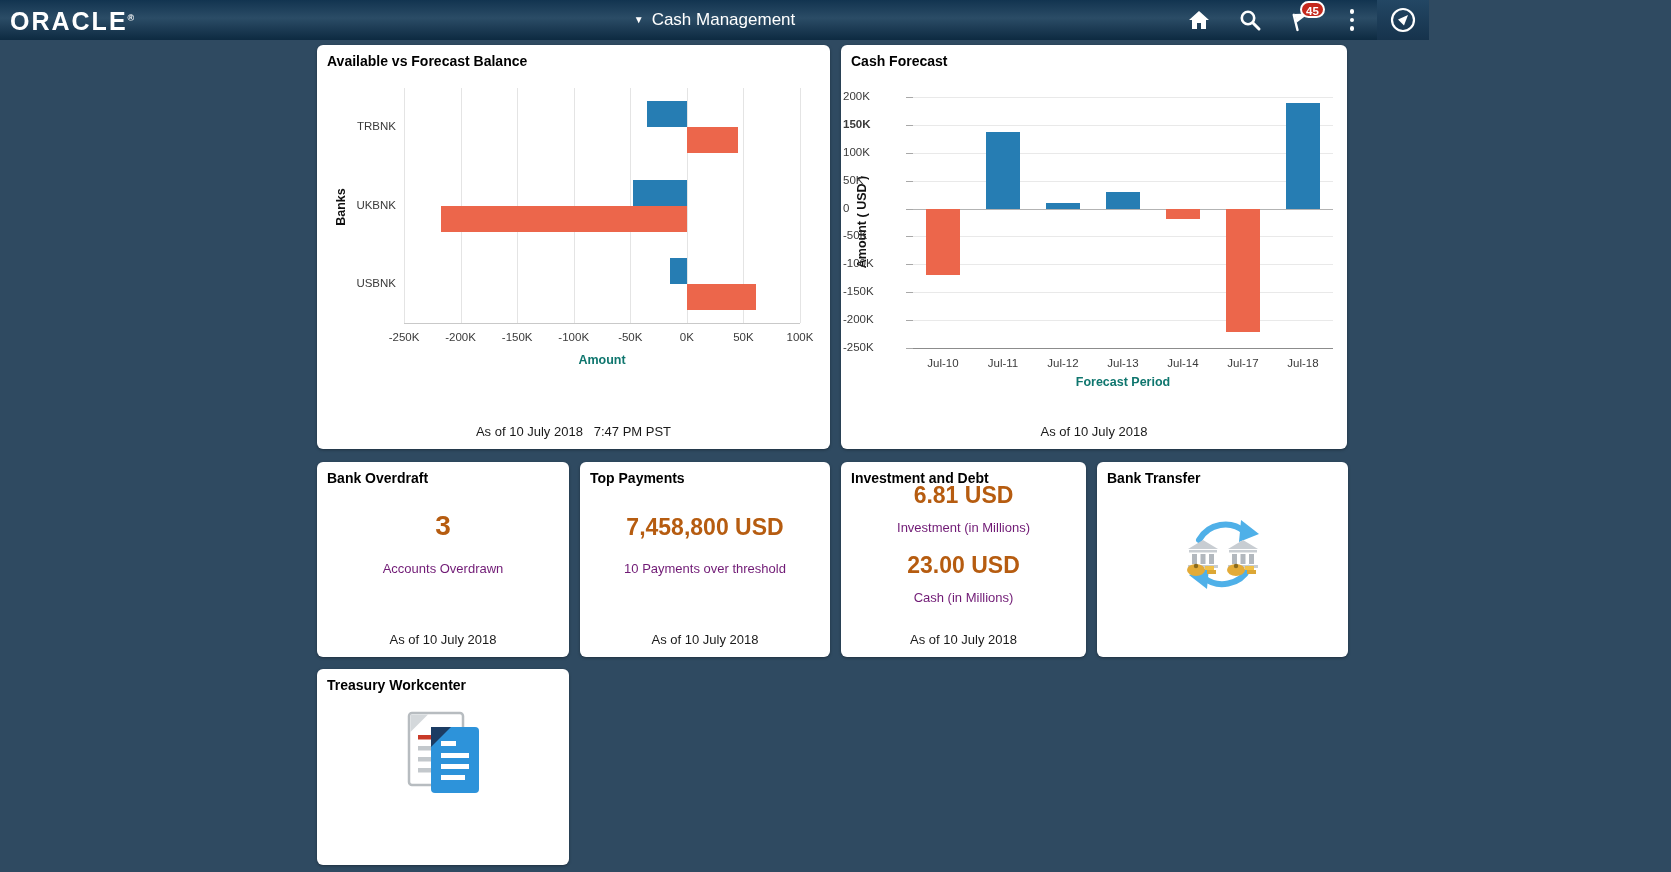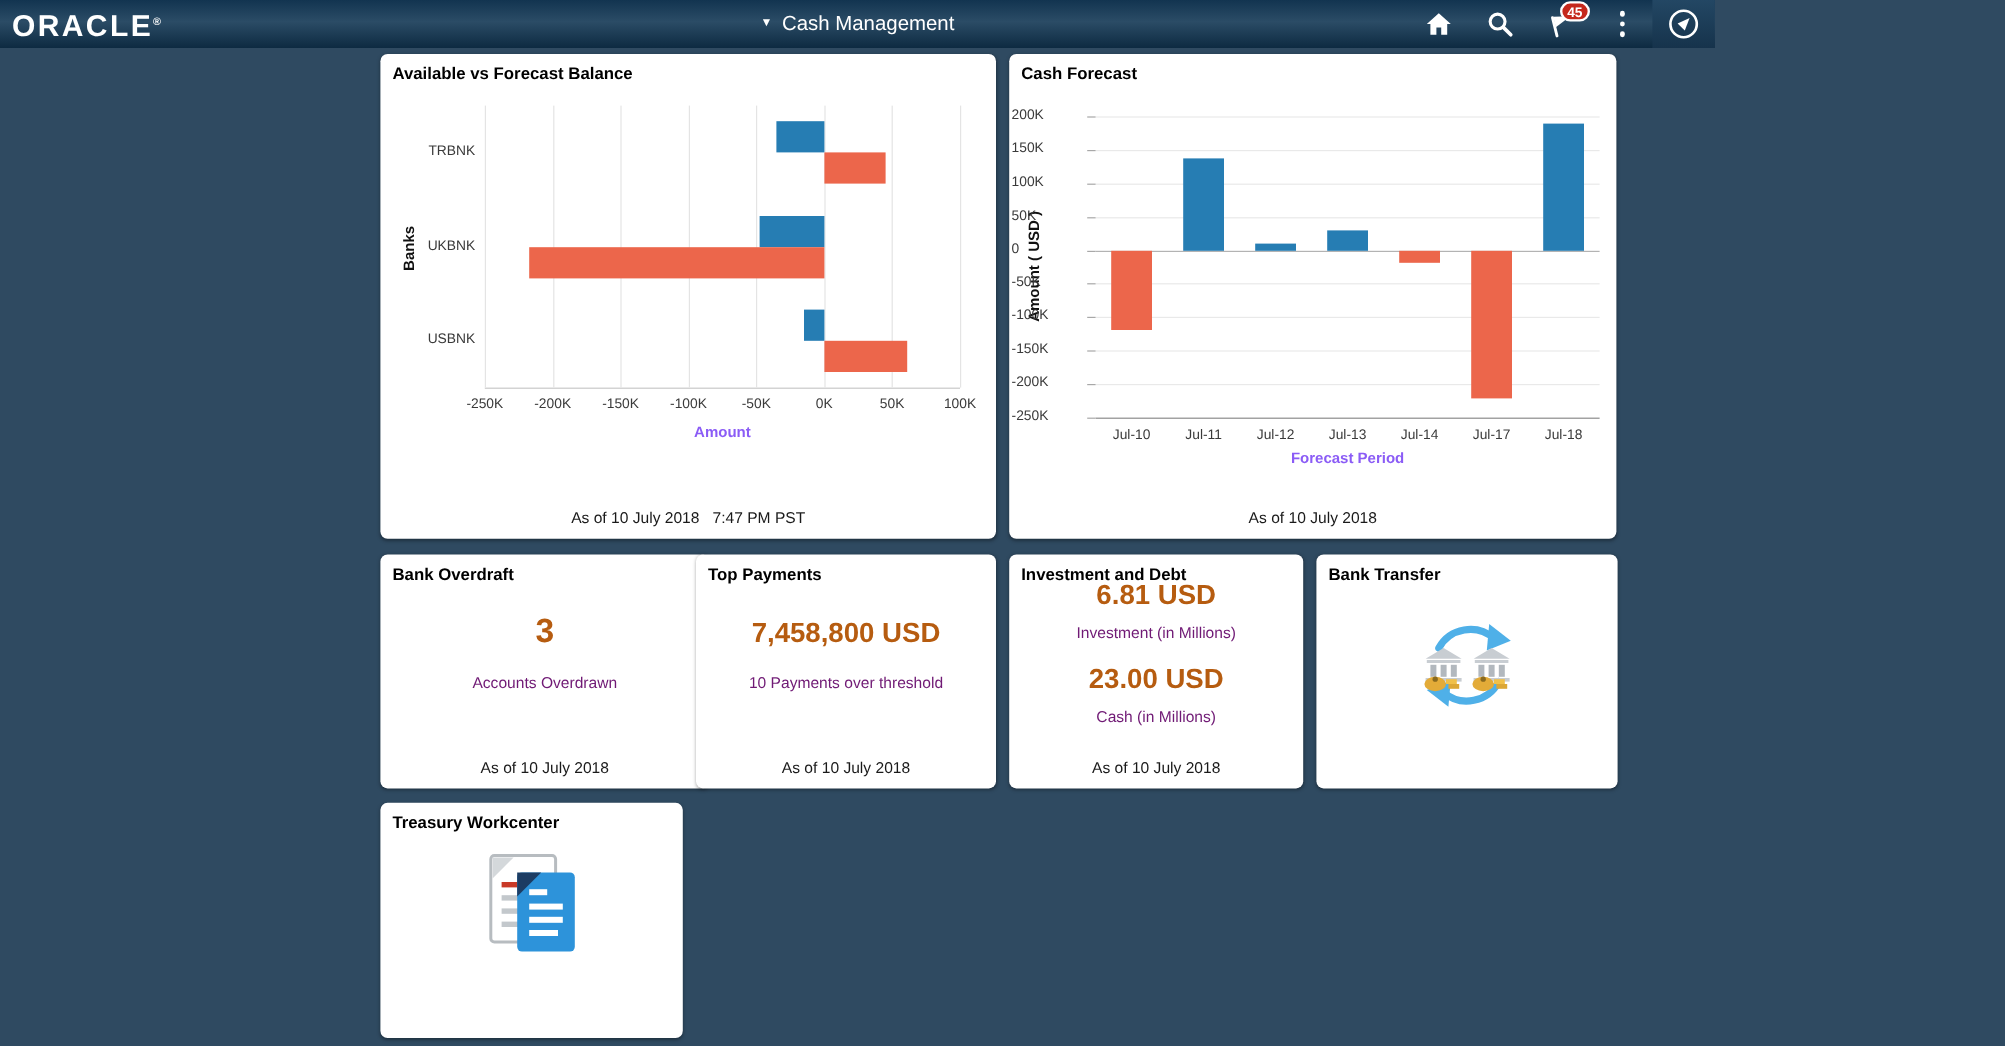--- a/index.html
+++ b/index.html
@@ -34,39 +34,39 @@
     position:absolute;right:0;top:0;width:52px;height:40px;
     background:linear-gradient(180deg,#234764,#16334c);
     display:flex;align-items:center;justify-content:center;cursor:pointer;
   }
   
   .tile{position:absolute;background:#fff;border-radius:6px;box-shadow:0 1px 3px rgba(0,0,0,.35);cursor:pointer;}
   .tile-title{position:absolute;top:8px;left:10px;font-size:14px;font-weight:bold;color:#000;white-space:nowrap;}
   .as-of{position:absolute;left:0;right:0;bottom:10px;text-align:center;font-size:13px;color:#1a1a1a;}
   #t-avf{left:317px;top:45px;width:513px;height:404px;}
   #t-cf {left:841px;top:45px;width:506px;height:404px;}
-  #t-bo {left:317px;top:462px;width:252px;height:195px;padding-left:22px;}
+  #t-bo {left:317px;top:462px;width:252px;height:195px;}
   #t-tp {left:580px;top:462px;width:250px;height:195px;}
   #t-id {left:841px;top:462px;width:245px;height:195px;}
   #t-bt {left:1097px;top:462px;width:251px;height:195px;}
   #t-tw {left:317px;top:669px;width:252px;height:196px;}
   
   .plot{position:absolute;border-bottom:1px solid #c9c9c9;}
   #avf-plot{left:87px;top:43px;width:396px;height:235px;}
   #cf-plot{left:72px;top:52px;width:420px;height:251px;}
   .vgrid{position:absolute;top:0;bottom:0;width:1px;background:#e4e4e4;}
   .hgrid{position:absolute;left:0;right:0;height:1px;background:#e9e9e9;}
   .hgrid.zero{background:#b3b3b3;}
   .hgrid.baseline{background:#8c8c8c;}
   .bar{position:absolute;}
   .xtick{position:absolute;text-align:center;font-size:11.5px;color:#3a3a3a;white-space:nowrap;}
   .ytick{position:absolute;left:-70px;width:58px;font-size:11.5px;color:#3a3a3a;}
   .ytickmark{position:absolute;left:-7px;width:7px;height:1px;background:#a8a8a8;}
   .cat-label{position:absolute;left:-80px;width:72px;text-align:right;font-size:11.5px;color:#3a3a3a;}
-  .axis-x-title{position:absolute;text-align:center;font-size:12.5px;font-weight:bold;color:#8b5cf6;}
+  .axis-x-title{position:absolute;text-align:center;font-size:12.5px;font-weight:bold;color:#0f766e;}
   #avf-xtitle{left:87px;width:396px;top:308px;}
   #cf-xtitle{left:72px;width:420px;top:330px;}
   .axis-y-title{
     position:absolute;font-size:12.5px;font-weight:bold;color:#111;
     transform:rotate(-90deg);transform-origin:center;white-space:nowrap;
   }
   #avf-ytitle{left:-6px;top:155px;width:60px;text-align:center;}
   #cf-ytitle{left:-34px;top:170px;width:110px;text-align:center;}
   .legend{position:absolute;left:0;right:0;top:330px;display:flex;justify-content:center;gap:20px;font-size:12.5px;color:#333;}
   .legend-item{display:flex;align-items:center;gap:5px;}
@@ -171,21 +171,21 @@
 
 <div class="tile" id="t-cf">
   <div class="tile-title">Cash Forecast</div>
   <div class="axis-y-title" id="cf-ytitle">Amount ( USD )</div>
   <div class="plot" id="cf-plot" style="border-bottom:none;">
       <div class="hgrid" style="top: 0px;"></div>
       <div class="ytickmark" style="top: 0px;"></div>
       <div class="ytick" style="top: -7px;">200K</div>
       <div class="hgrid" style="top: 27.8889px;"></div>
       <div class="ytickmark" style="top: 27.8889px;"></div>
-      <div class="ytick" style="top: 20.8889px;">150K</div>
+      <div class="ytick" style="top: 20.8889px; font-weight: bold;">150K</div>
       <div class="hgrid" style="top: 55.7778px;"></div>
       <div class="ytickmark" style="top: 55.7778px;"></div>
       <div class="ytick" style="top: 48.7778px;">100K</div>
       <div class="hgrid" style="top: 83.6667px;"></div>
       <div class="ytickmark" style="top: 83.6667px;"></div>
       <div class="ytick" style="top: 76.6667px;">50K</div>
       <div class="hgrid zero" style="top: 111.556px;"></div>
       <div class="ytickmark" style="top: 111.556px;"></div>
       <div class="ytick" style="top: 104.556px;">0</div>
       <div class="hgrid" style="top: 139.444px;"></div>

